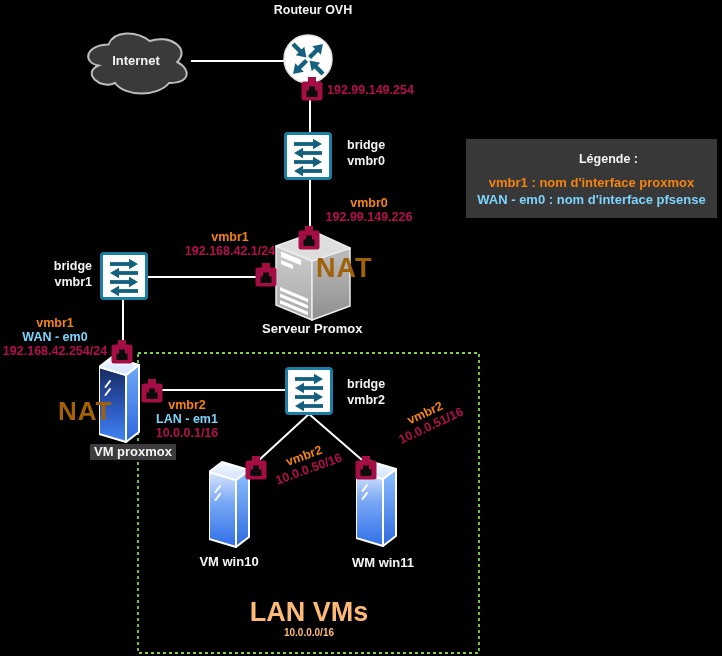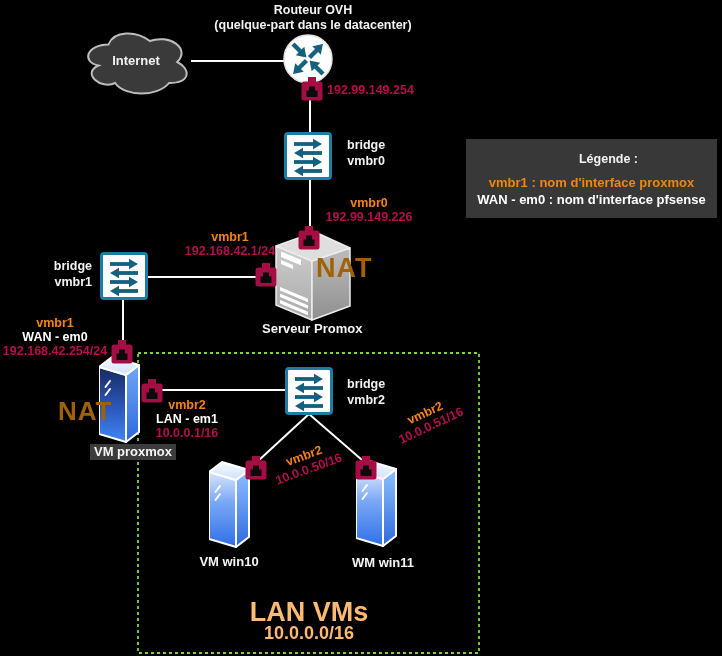--- a/index.html
+++ b/index.html
@@ -5,21 +5,21 @@
   html,body{margin:0;padding:0;background:#000;}
   #stage{position:relative;width:722px;height:656px;background:#000;overflow:hidden;
          font-family:"Liberation Sans",sans-serif;border-radius:6px;}
   .abs{position:absolute;}
   .lbl{position:absolute;font-family:"Liberation Sans",sans-serif;font-weight:700;
        font-size:12.5px;line-height:14px;white-space:nowrap;text-align:center;}
   .center{text-align:center;}
   .right{text-align:right;}
   .white{color:#f2f2f2;}
   .orange{color:#f5830f;}
-  .blue{color:#ffffff;}
+  .blue{color:#7dd3fc;}
   .crimson{color:#b60d4e;}
   .green{color:#fdba74;}
   .nat{color:#a16207;font-weight:700;letter-spacing:1px;}
   .devname{color:#f5f5f5;font-size:13px;}
   .tag{background:#3c3c3c;padding:0 4px;line-height:16px;display:inline-block;}
   .rot{transform-origin:top left;}
   .legend{position:absolute;left:466px;top:139px;width:251px;height:79px;background:#383838;}
   .legend .t{margin-top:13px;margin-bottom:8px;font-size:12.5px;padding-left:34px;}
   .legend .i{font-size:13px;line-height:17px;}
 </style>
@@ -134,21 +134,20 @@
       <line x1="123" y1="299" x2="123" y2="343"></line>
       <line x1="162" y1="390" x2="286" y2="390"></line>
       <line x1="309" y1="414" x2="258" y2="461"></line>
       <line x1="309" y1="414" x2="362" y2="460"></line>
     </g>
     <rect x="138" y="353" width="341" height="300" fill="none" stroke="#7ed63c" stroke-width="1.8" stroke-dasharray="3 3"></rect>
   </svg>
 
   <div class="lbl white center" style="left:203px;top:3px;width:220px;line-height:15px">
     <div>Routeur OVH</div>
-    <div>(quelque-part dans le datacenter)</div>
   </div>
 
   <svg class="abs" style="left:80px;top:26px" width="112" height="72">
       <use href="#sym-cloud"></use>
     </svg>
   <div class="lbl white center" style="left:98px;top:54px;width:76px;font-size:13px">Internet</div>
 
   <svg class="abs" style="left:282px;top:33px" width="52" height="52">
       <use href="#sym-router"></use>
     </svg>
@@ -246,21 +245,21 @@
       <use href="#sym-port"></use>
     </svg>
   <div class="lbl center rot" style="left:385px;top:424px;width:82px;transform:rotate(-25deg)">
     <div class="orange">vmbr2</div>
     <div class="crimson">10.0.0.51/16</div>
   </div>
   <div class="lbl devname center" style="left:350px;top:556px;width:66px">WM win11</div>
 
   <div class="lbl green center" style="left:234px;top:598px;width:150px;line-height:28px">
     <div style="font-size:27px">LAN VMs</div>
-    <div style="font-size:18px;line-height:14px">10.0.0.0/16</div>
+    <div style="font-size:10px;line-height:14px">10.0.0.0/16</div>
   </div>
 
   <div class="legend center">
     <div class="lbl white t center" style="position:static">Légende :</div>
     <div class="lbl orange i center" style="position:static">vmbr1 : nom d'interface proxmox</div>
     <div class="lbl blue i center" style="position:static">WAN - em0 : nom d'interface pfsense</div>
   </div>
 
 </div>
 

